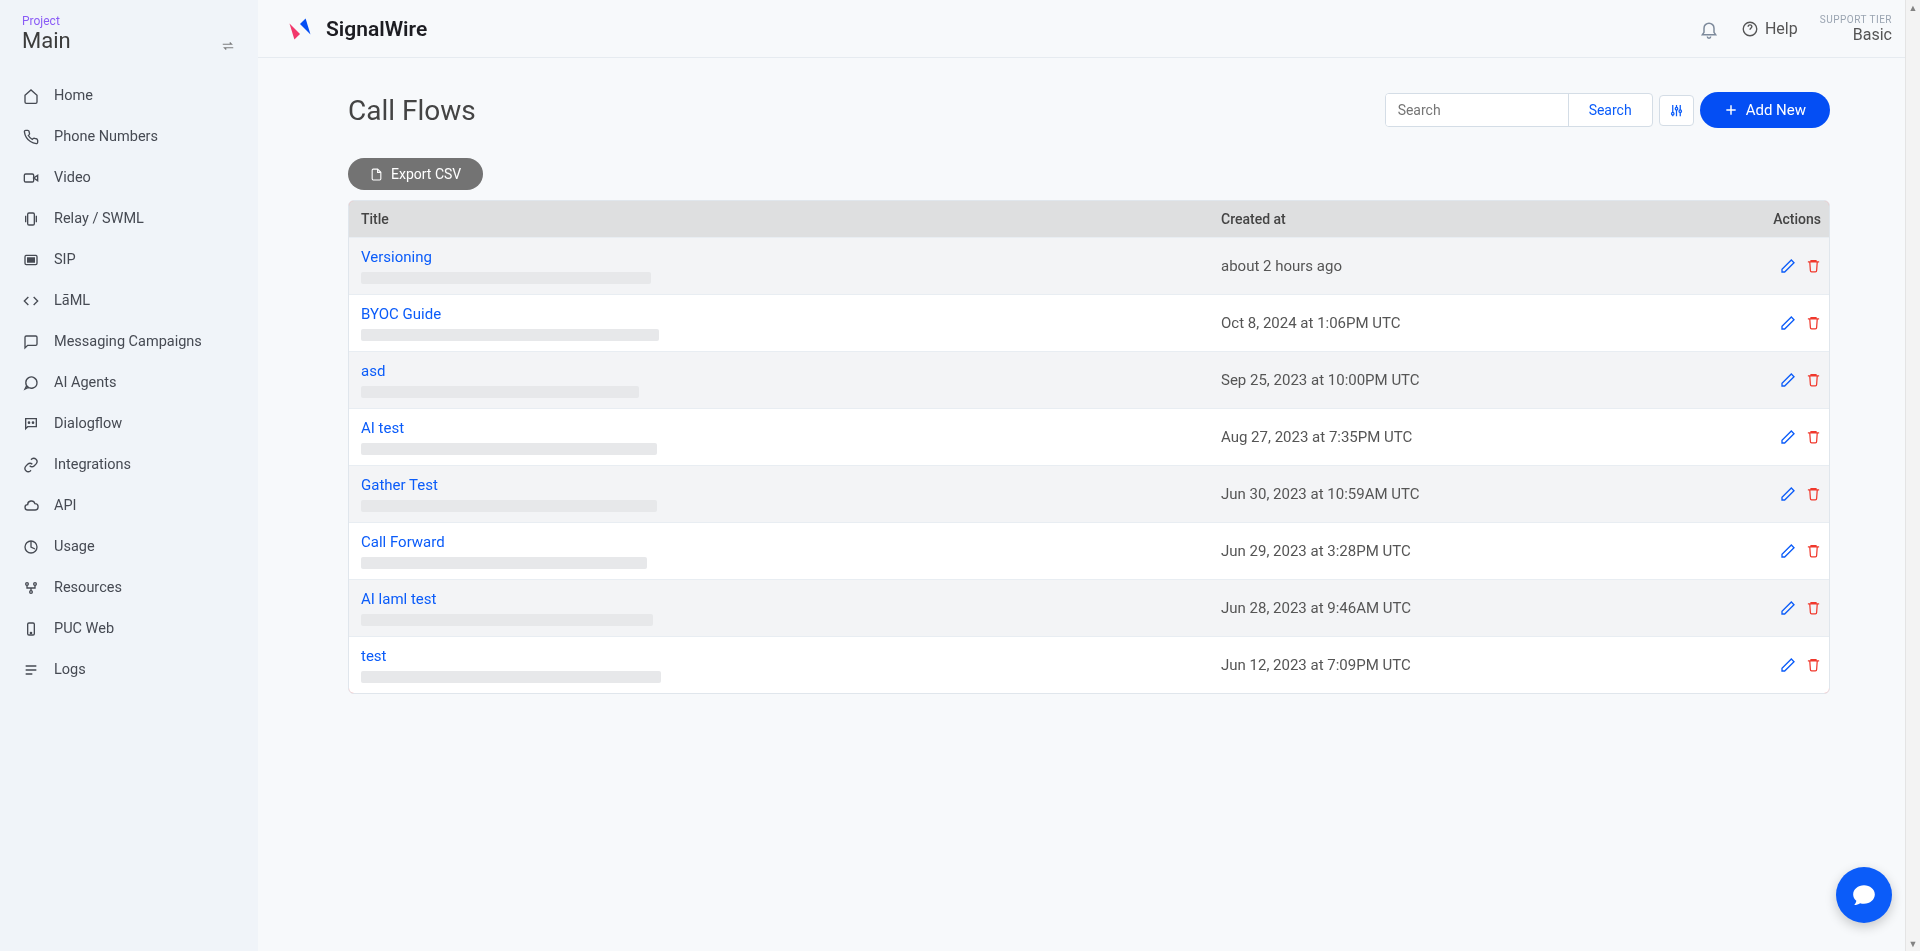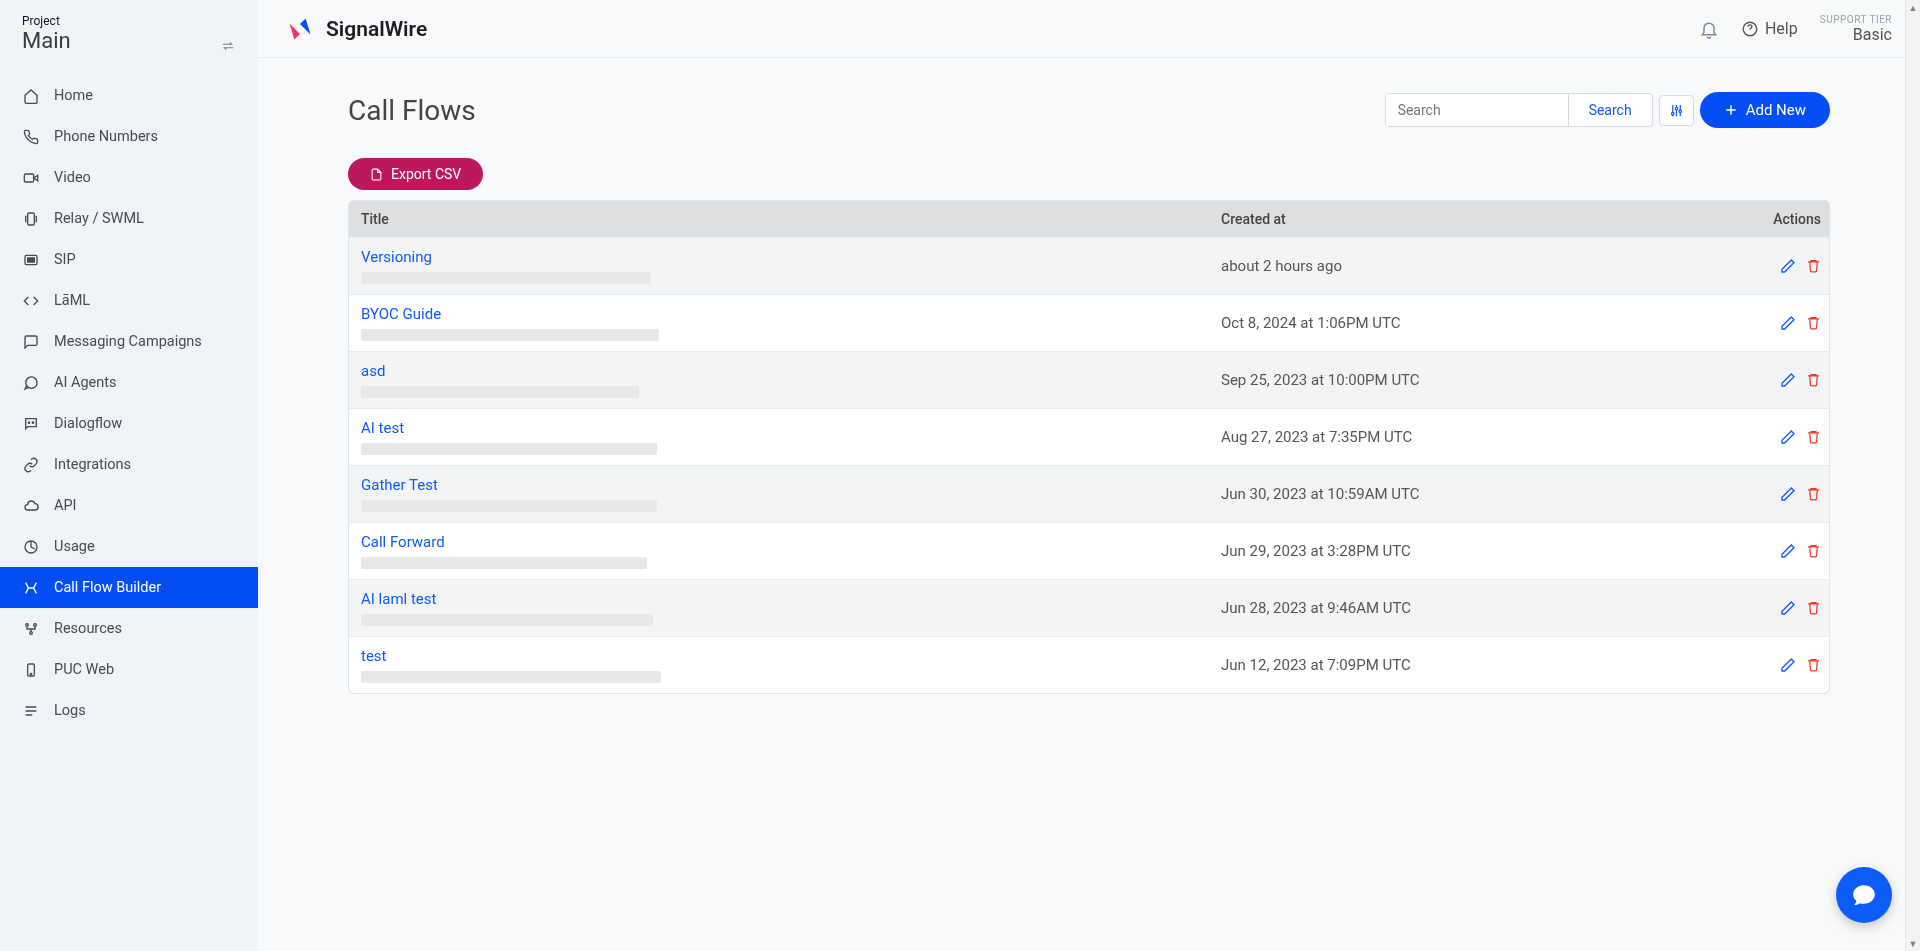--- a/index.html
+++ b/index.html
@@ -1,20 +1,20 @@
 <!DOCTYPE html>
 <html><head>
 <meta charset="utf-8">
 <style>
 * { margin: 0; padding: 0; box-sizing: border-box; font-family: -apple-system, BlinkMacSystemFont, "Segoe UI", Roboto, "Helvetica Neue", Arial, sans-serif; }
 body { background: #f7f9fb; color: #333; overflow: hidden; }
 .app { display: flex; height: 100vh; }
 .sidebar { width: 258px; background: #f0f4f9; display: flex; flex-direction: column; }
 .project-header { padding: 14px 22px 10px 22px; display: flex; justify-content: space-between; align-items: flex-end; }
-.project-label { font-size: 12px; color: #0f172a; }
+.project-label { font-size: 12px; color: #8b5cf6; }
 .project-name { font-size: 22px; color: #3c3c3c; font-weight: 400; }
 .switch-icon { color: #555; opacity:0.75; }
 .nav { flex: 1; overflow-y: auto; margin-top: 12px; }
 .nav-item { display: flex; align-items: center; gap: 14px; padding: 12px 22px; color: #464a53; font-size: 14.5px; cursor: pointer; }
 .nav-item.active { background: #044ef4; color: #fff; }
 .nav-item .icon { width: 18px; display:flex; justify-content:center; }
 .main { flex:1; background:#f7f9fb; overflow-y:auto; display:flex; flex-direction:column; }
 .topbar { display:flex; align-items:center; padding: 0 28px; height:58px; border-bottom:1px solid #e6ebf0; }
 .logo-block { display:flex; align-items:center; gap:12px; }
 .logo-name { font-size:21px; font-weight:600; color:#1d1d22;}
@@ -26,21 +26,21 @@
 .support-value { font-size:16px; color:#555; }
 .content { padding: 34px 90px 40px 90px; }
 .page-header { display:flex; align-items:center; justify-content:space-between; margin-bottom:30px;}
 .page-title { font-size:28px; font-weight:400; color:#444;}
 .search-row { display:flex; gap:6px; align-items:center;}
 .search-box { display:flex; border:1px solid #d4dde6; border-radius:4px; overflow:hidden; background:#fff;}
 .search-input { border:none; padding:8px 12px; font-size:14px; width:182px; outline:none; }
 .search-btn { background:transparent; border:none; border-left:1px solid #d4dde6; padding:8px 20px; color:#0b5cf9; font-size:14px; cursor:pointer;}
 .filter-btn { border:1px solid #d4dde6; background:#fff; border-radius:4px; padding:7px 9px; color:#0b5cf9; cursor:pointer; display:flex; align-items:center;}
 .add-btn { background:#044ef4; color:#fff; border:none; border-radius:999px; padding:9px 24px; font-size:15px; display:flex; align-items:center; gap:8px; cursor:pointer;}
-.export-btn { background:#be185d; color:#fff; border:none; border-radius:999px; padding:8px 22px; font-size:14px; display:flex; align-items:center; gap:8px; cursor:pointer; margin-bottom:10px;}
+.export-btn { background:#737373; color:#fff; border:none; border-radius:999px; padding:8px 22px; font-size:14px; display:flex; align-items:center; gap:8px; cursor:pointer; margin-bottom:10px;}
 .table { border:1px solid #e0e6ec; border-radius:6px; overflow:hidden; background:#fca5a5;}
 .thead { display:flex; background:#dedfe0; padding:10px 8px; font-size:14px; font-weight:500; color:#444;}
 .th-title { flex:1; padding-left:4px;}
 .th-created { width:520px; }
 .th-actions { width:80px; text-align:right;}
 .trow { display:flex; align-items:center; padding:10px 8px; border-top:1px solid #e8edf2;}
 .trow:nth-child(odd).alt { background:#f3f4f6; }
 .trow.alt { background:#f3f4f6;}
 .trow.normal { background:#fff; }
 .td-title { flex:1; padding-left:4px; }
@@ -167,28 +167,20 @@
           <span>API</span>
         </div>
         <div class="nav-item">
           <span class="icon">
             <svg width="16" height="16" viewBox="0 0 24 24" fill="none" stroke="currentColor" stroke-width="2">
               <circle cx="12" cy="12" r="9"></circle>
               <path d="M12 3v9l6 3"></path>
             </svg>
           </span>
           <span>Usage</span>
-        </div>
-        <div class="nav-item active">
-          <span class="icon">
-            <svg width="16" height="16" viewBox="0 0 24 24" fill="none" stroke="currentColor" stroke-width="2">
-              <path d="M4 4l4 8-4 8M20 4l-4 8 4 8M8 12h8"></path>
-            </svg>
-          </span>
-          <span>Call Flow Builder</span>
         </div>
         <div class="nav-item">
           <span class="icon">
             <svg width="16" height="16" viewBox="0 0 24 24" fill="none" stroke="currentColor" stroke-width="2">
               <circle cx="6" cy="6" r="2"></circle>
               <circle cx="18" cy="6" r="2"></circle>
               <circle cx="12" cy="18" r="2"></circle>
               <path d="M6 8v4h12V8M12 12v4"></path>
             </svg>
           </span>

